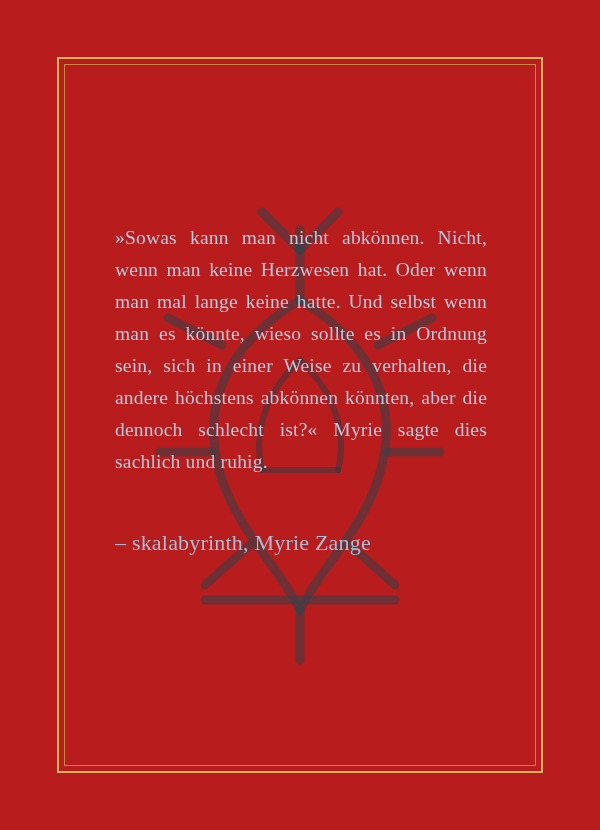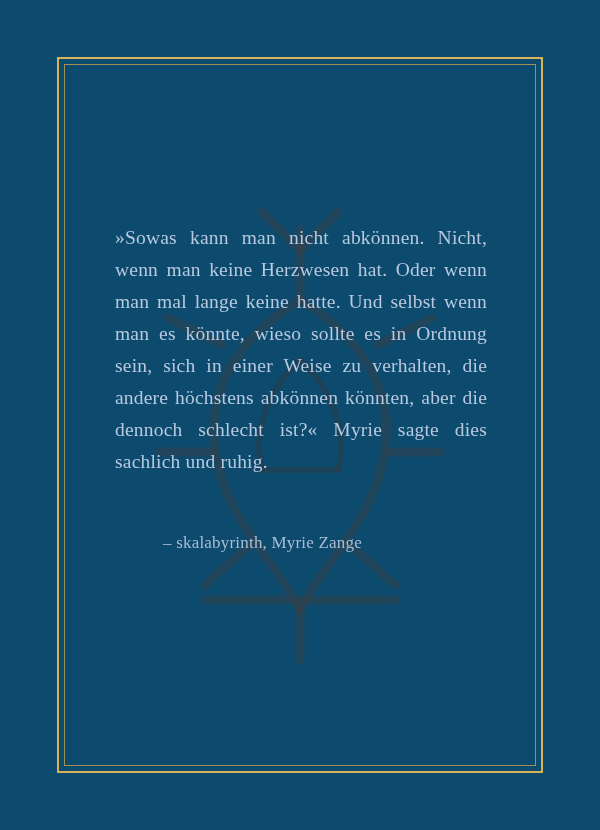--- a/index.html
+++ b/index.html
@@ -10,21 +10,21 @@
   body {
     width: 600px;
     height: 830px;
     overflow: hidden;
     font-family: "Liberation Serif", serif;
   }
   .poster {
     position: relative;
     width: 600px;
     height: 830px;
-    background: #0c4a6e;
+    background: #b91c1c;
     overflow: hidden;
   }
   
   .artwork {
     position: absolute;
     left: 0;
     top: 0;
     width: 600px;
     height: 830px;
     pointer-events: none;
@@ -61,24 +61,23 @@
     text-align: justify;
     text-justify: inter-word;
     margin: 0;
     letter-spacing: 0.2px;
   }
   .attribution {
     margin-top: 50px;
   }
   .attrib-line {
     color: #a9bdd6;
-    font-size: 17px;
+    font-size: 22px;
     line-height: 29px;
     letter-spacing: 0.2px;
-    margin-left: 48px;
   }
 </style>
 </head>
 <body>
 
 <div class="poster">
 
   <svg class="artwork" viewBox="0 0 600 830" xmlns="http://www.w3.org/2000/svg" aria-hidden="true">
     <g stroke="#33414a" stroke-opacity="0.55" fill="none" stroke-width="9" stroke-linecap="round">
       <path d="M300 300 C 250 330, 205 380, 215 450 C 225 520, 275 560, 300 610"></path>

